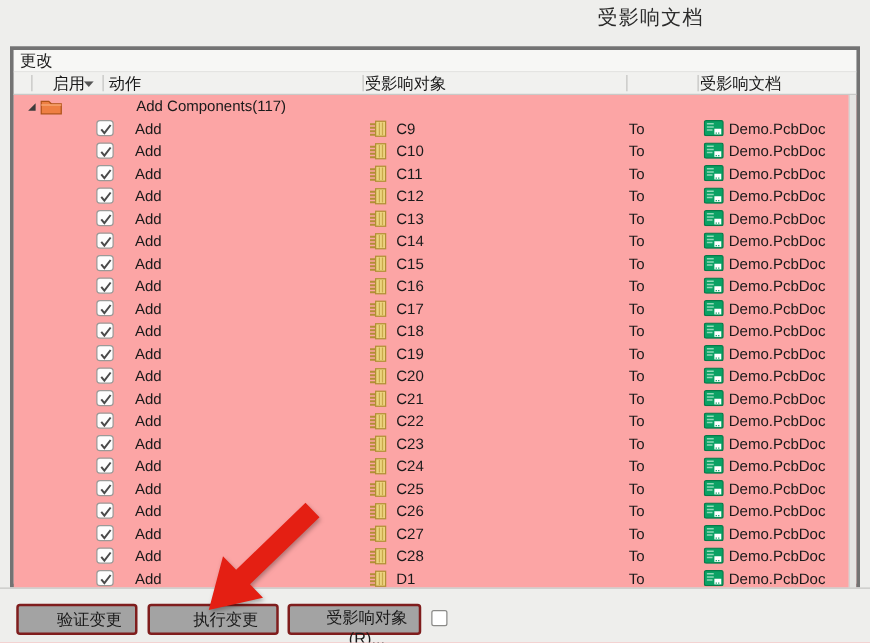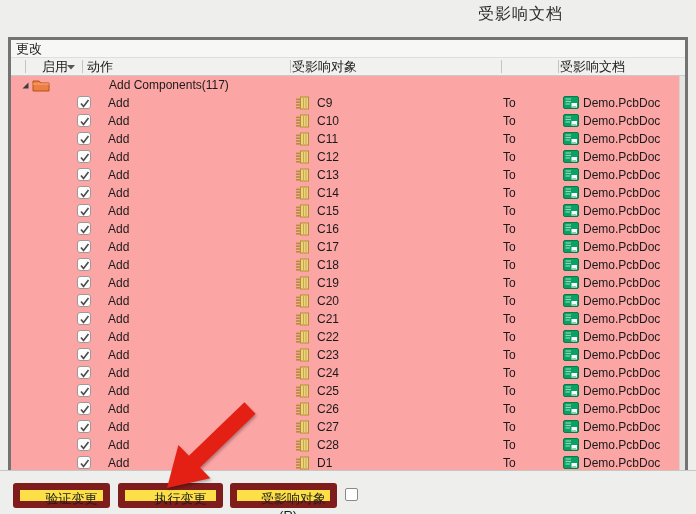--- a/index.html
+++ b/index.html
@@ -61,21 +61,21 @@
     position:absolute; right:0; top:0; width:6px; height:100%;
     background:#e4e4e2; border-left:1px solid #d4d4d2;
   }
   
   .footer {
     position:absolute; left:0; top:470px; width:696px; height:44px;
     background:var(--page-bg,#eeeeec); border-top:1px solid #c6c6c4;
   }
   .footer button {
     position:absolute; top:12px; height:25px;
-    background:#fde047; border:7px solid #7f1d1d; border-radius:3px;
+    background:#a3a3a3; border:2px solid #7f1d1d; border-radius:3px;
     font-family:inherit; font-size:13px; color:#1a1a1a; cursor:pointer;padding-left:20px;
   }
   .btn-validate { left:13px;  width:97px;  }
   .btn-execute  { left:118px; width:105px; }
   .btn-report   { left:230px; width:107px; }
   .btn-report .mn { text-decoration:underline; }
   .fcheckbox {
     position:absolute; left:345px; top:17px; width:13px; height:13px;
     background:#ffffff; border:1px solid #8a8a88; border-radius:2px;
   }

